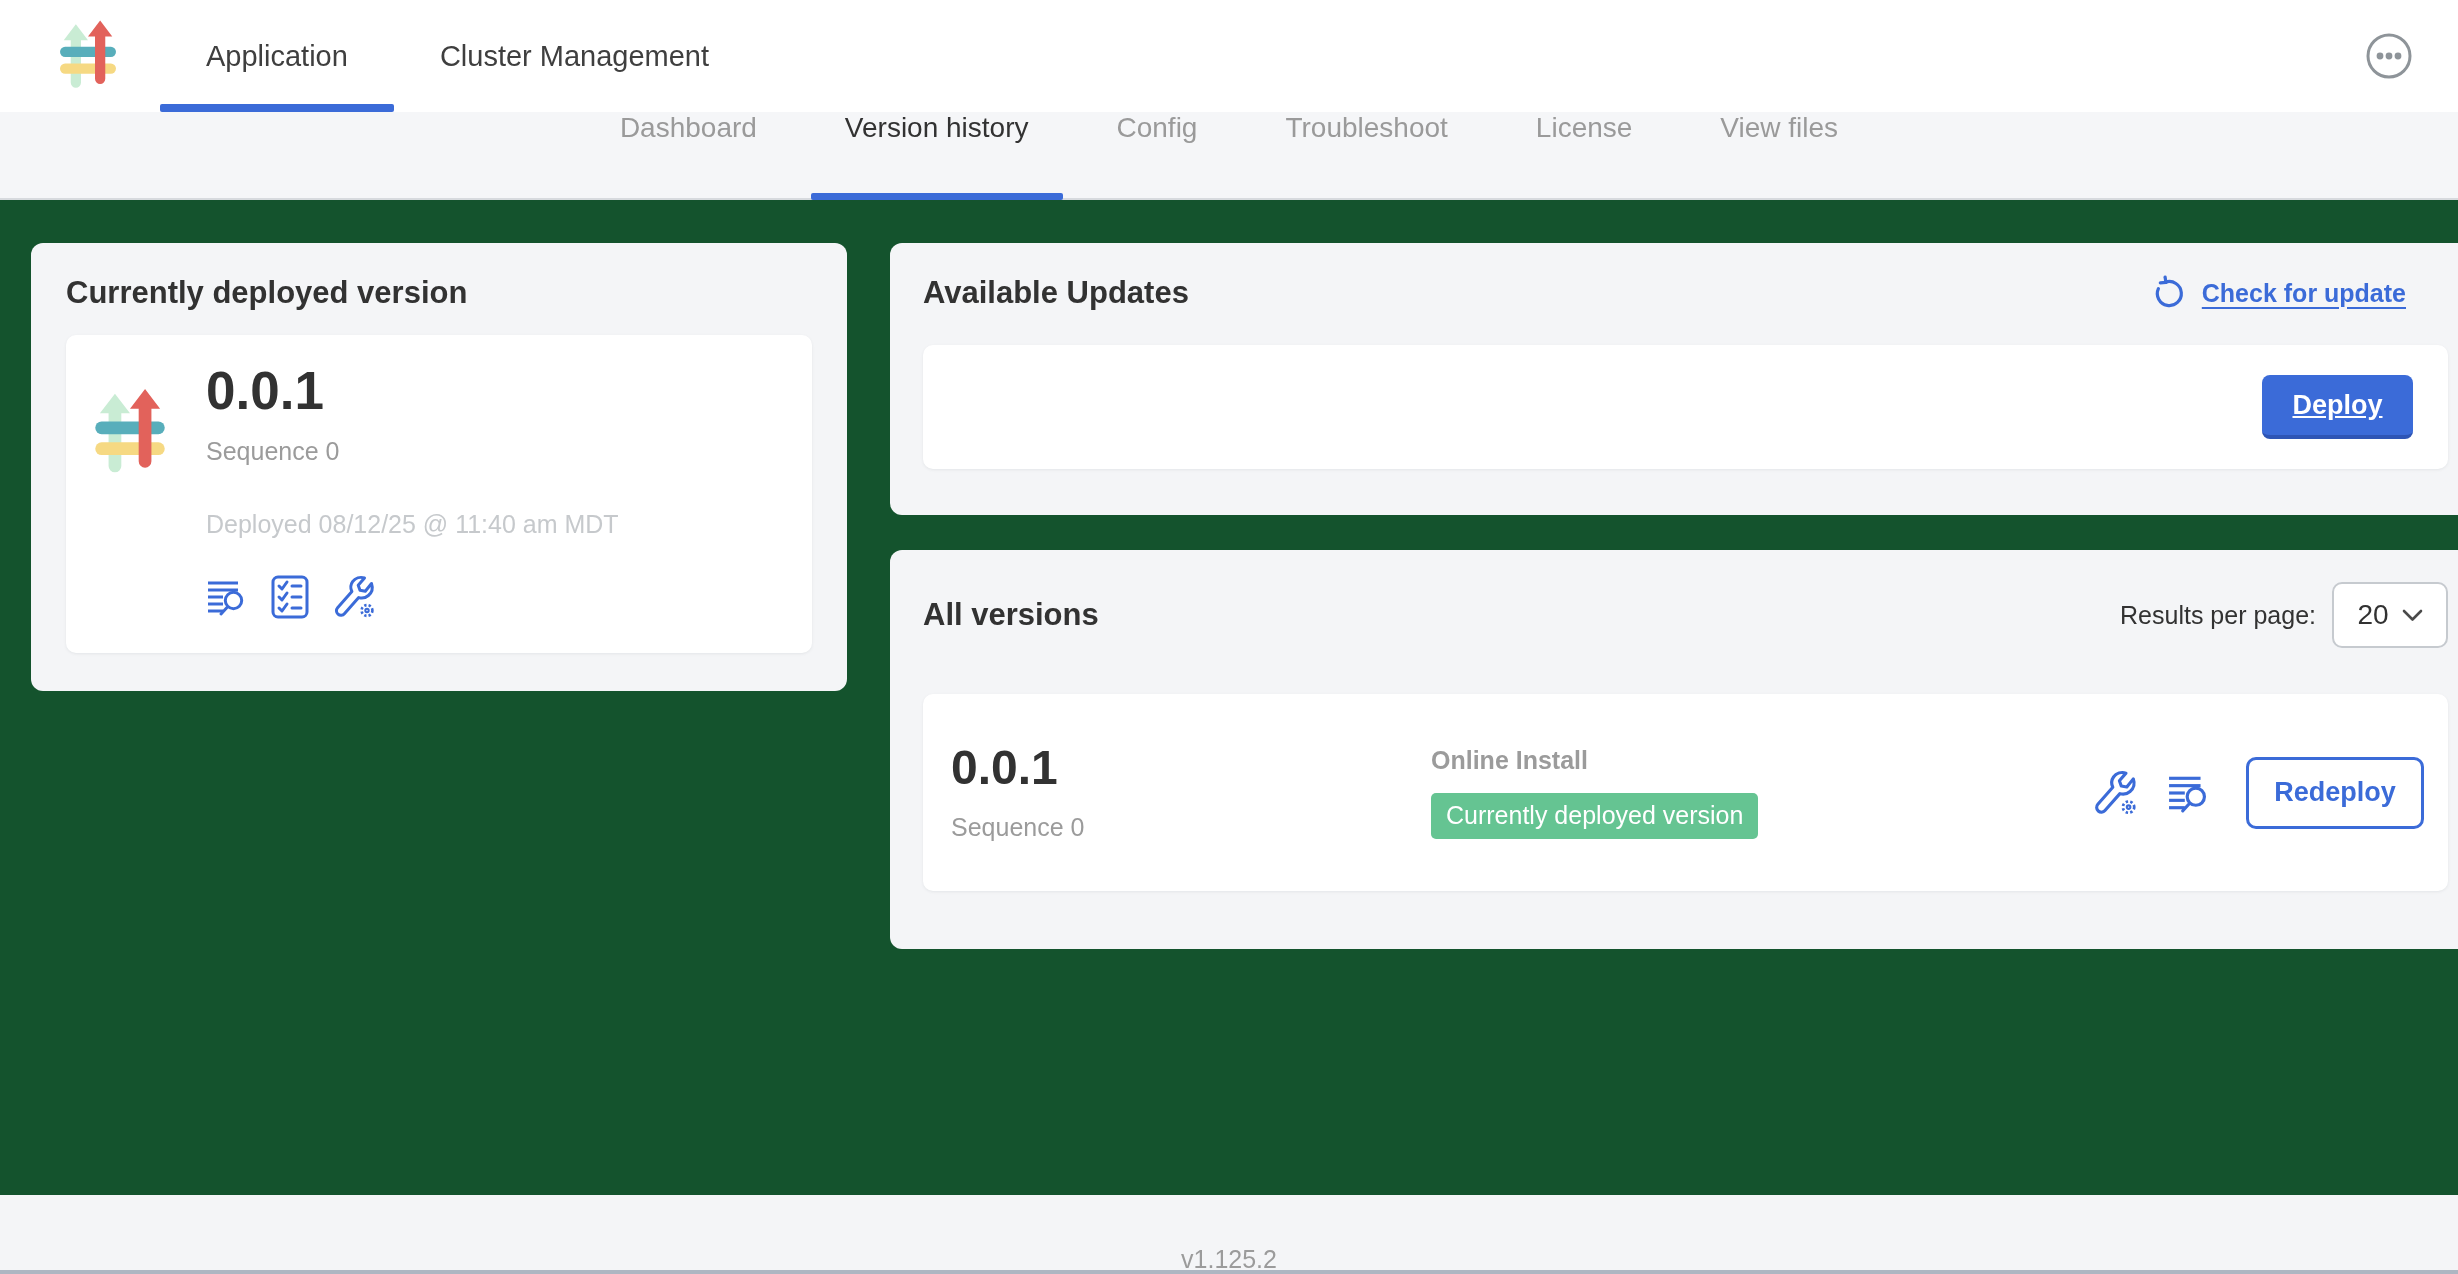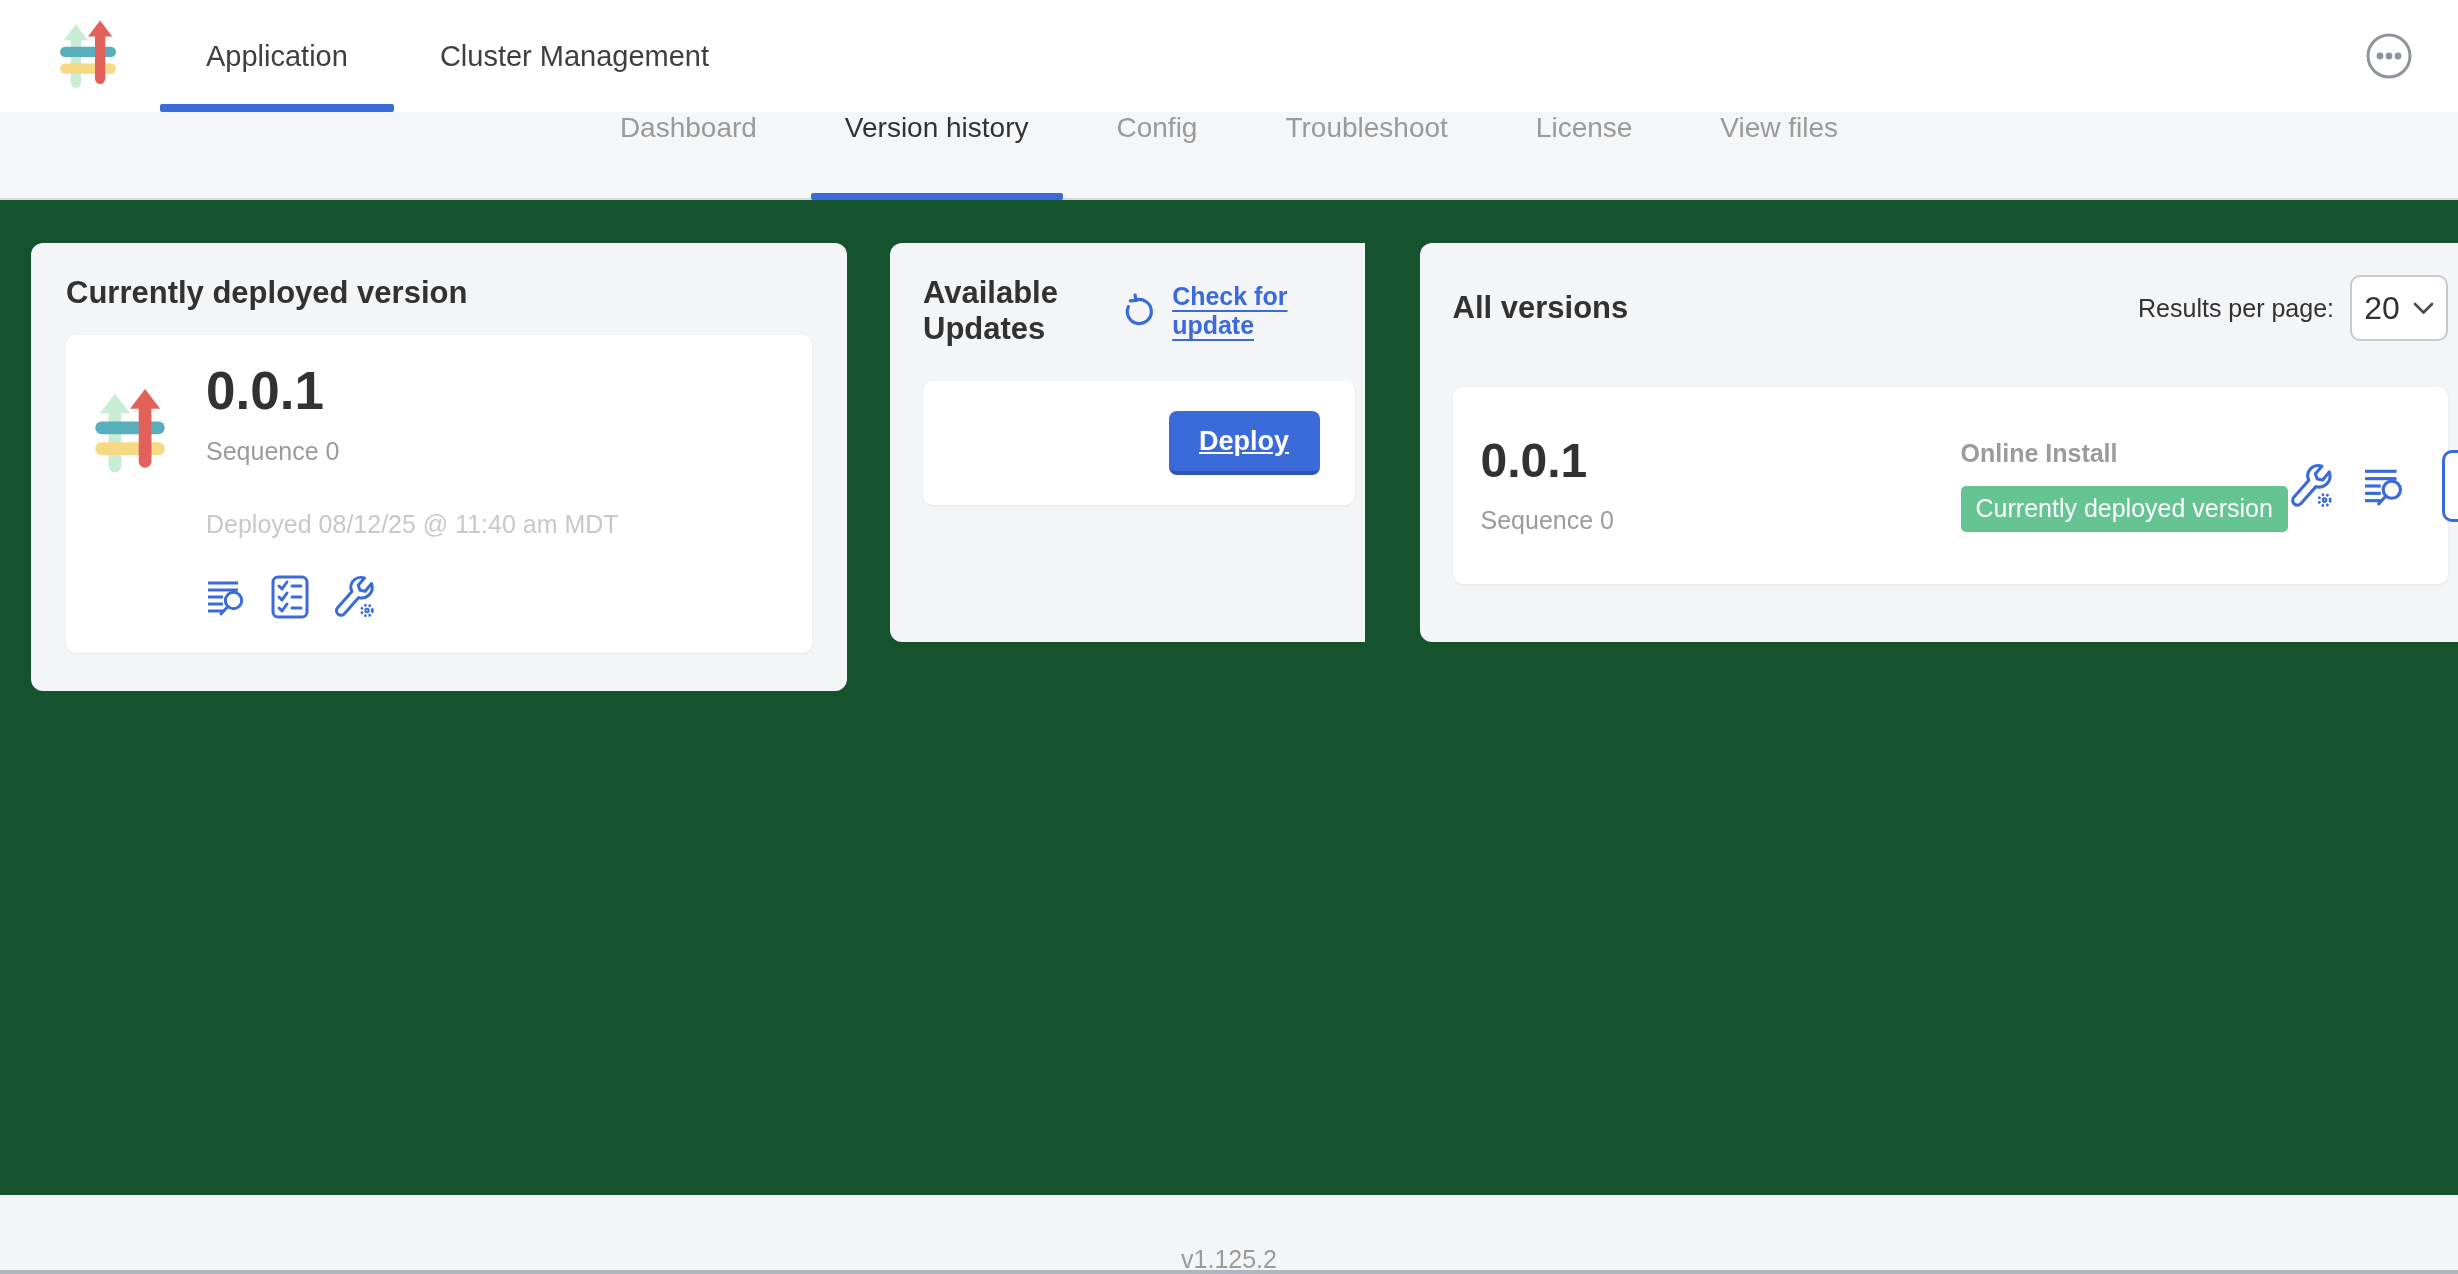--- a/index.html
+++ b/index.html
@@ -42,34 +42,34 @@
   .card-title{font-size:31px;font-weight:700;color:var(--dark);}
   .white-card{background:#fff;border-radius:10px;box-shadow:0 1px 3px rgba(90,98,112,.10);}
   .deployed-inner{margin-top:24px;padding:28px 34px 34px 26px;display:flex;}
   .ver-big{font-size:53px;font-weight:700;color:var(--dark);line-height:1.05;}
   .seq{margin-top:18px;font-size:25px;color:var(--gray);}
   .deployed-when{margin-top:44px;font-size:25px;color:var(--light-gray);}
   .icon-row{margin-top:36px;display:flex;align-items:center;gap:22px;}
   .icon-btn{background:none;border:none;padding:0;cursor:pointer;display:flex;align-items:center;}
 
   
-  .right-col{flex:1 1 auto;margin-left:43px;display:flex;flex-direction:row;gap:55px;min-width:0;}
+  .right-col{flex:1 1 auto;margin-left:43px;display:flex;flex-direction:column;gap:35px;min-width:0;}
   .right-card{border-radius:12px 0 0 12px;padding:32px 10px 46px 33px;}
   .card-head{display:flex;align-items:center;justify-content:space-between;}
   .check-link{display:flex;align-items:center;gap:14px;margin-right:42px;color:var(--accent);font-size:25px;font-weight:700;text-decoration:none;cursor:pointer;}
   .check-link span{text-decoration:underline;text-underline-offset:5px;}
   .updates-inner{margin-top:34px;padding:30px 35px;display:flex;align-items:center;}
   .released-line{margin-top:22px;font-size:25px;color:#a3a3a3;}
   .released-line b{color:#9b9b9b;font-weight:700;}
   .deploy-btn{margin-left:auto;width:151px;height:64px;background:var(--accent);border:none;border-bottom:4px solid var(--accent-dark);border-radius:8px;color:#fff;font-size:27px;font-weight:700;font-family:inherit;cursor:pointer;text-decoration:underline;}
 
   
   .results-group{display:flex;align-items:center;}
   .results-label{font-size:25px;color:var(--dark);margin-right:16px;}
-  .select-box{width:98px;height:66px;background:#fff;border:2px solid #c6cacf;border-radius:10px;display:flex;align-items:center;justify-content:center;gap:13px;font-size:32px;color:var(--dark);cursor:pointer;}
+  .select-box{width:116px;height:66px;background:#fff;border:2px solid #c6cacf;border-radius:10px;display:flex;align-items:center;justify-content:center;gap:13px;font-size:28px;color:var(--dark);cursor:pointer;}
   .version-row{margin-top:46px;margin-right:0;padding:34px 24px 34px 28px;display:flex;align-items:center;min-height:197px;}
   .row-col1{width:480px;flex:0 0 auto;}
   .row-ver{font-size:48px;font-weight:700;color:var(--dark);line-height:1.05;}
   .row-seq{margin-top:20px;font-size:25px;color:var(--gray);}
   .row-col2{flex:0 0 auto;}
   .install-type{font-size:25px;font-weight:600;color:var(--gray);}
   .badge{display:inline-block;margin-top:18px;background:var(--green);color:#fff;font-size:25px;padding:8px 15px 9px;border-radius:5px;}
   .row-actions{margin-left:auto;display:flex;align-items:center;gap:28px;}
   .redeploy-btn{margin-left:6px;width:178px;height:72px;background:#fff;border:3px solid var(--accent);border-radius:10px;color:var(--accent);font-size:27px;font-weight:700;font-family:inherit;cursor:pointer;}
 

